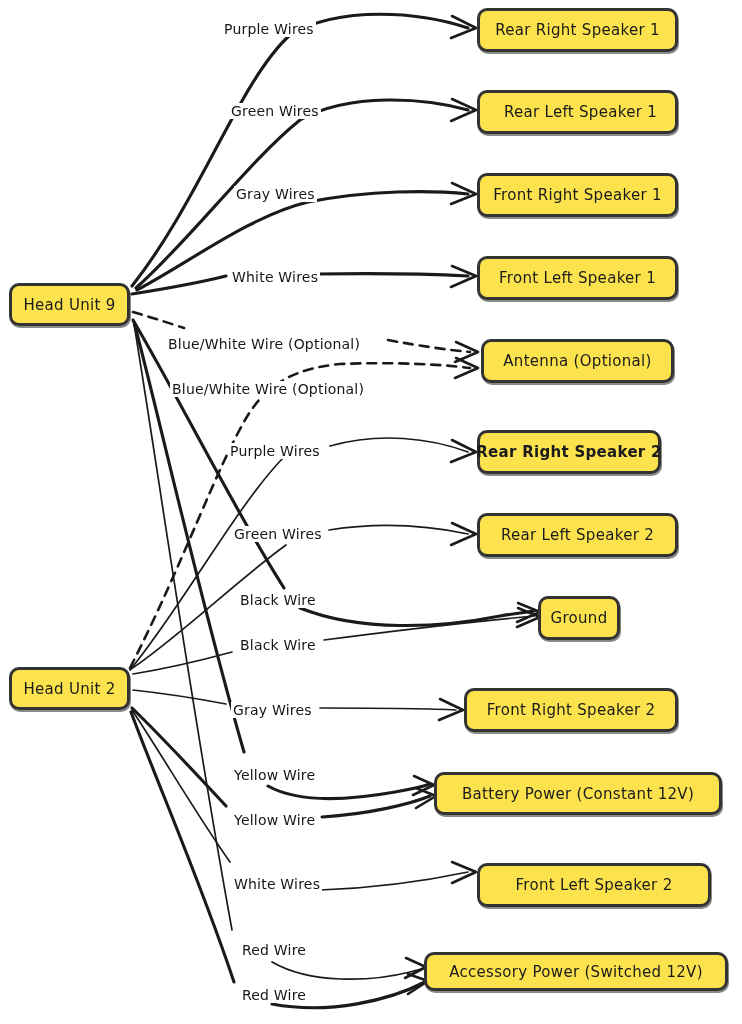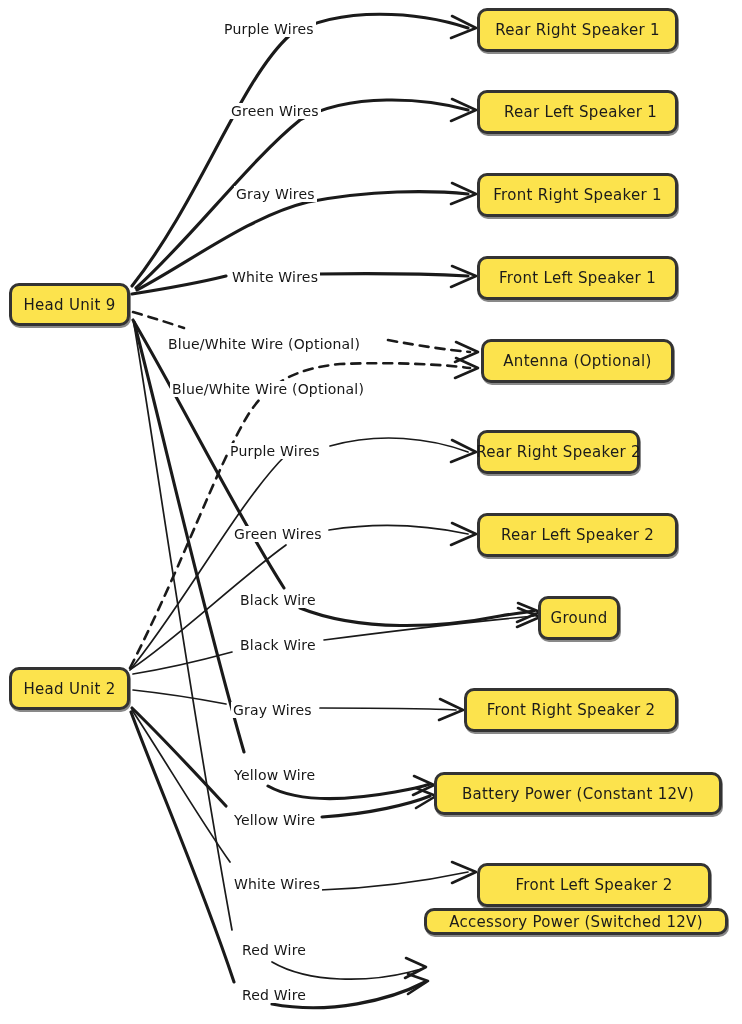--- a/index.html
+++ b/index.html
@@ -178,39 +178,39 @@
   </div>
   <div class="node" style="left: 477px; top: 173px; width: 201px; height: 44px;">
     <span class="node-label">Front Right Speaker 1</span>
   </div>
   <div class="node" style="left: 477px; top: 256px; width: 201px; height: 44px;">
     <span class="node-label">Front Left Speaker 1</span>
   </div>
   <div class="node" style="left: 481px; top: 339px; width: 193px; height: 44px;">
     <span class="node-label">Antenna (Optional)</span>
   </div>
-  <div class="node" style="left: 477px; top: 430px; width: 163px; height: 44px;">
+  <div class="node" style="left: 477px; top: 430px; width: 184px; height: 44px; font-weight: bold;">
     <span class="node-label">Rear Right Speaker 2</span>
   </div>
   <div class="node" style="left: 477px; top: 513px; width: 201px; height: 44px;">
     <span class="node-label">Rear Left Speaker 2</span>
   </div>
   <div class="node" style="left: 538px; top: 596px; width: 82px; height: 44px;">
     <span class="node-label">Ground</span>
   </div>
   <div class="node" style="left: 464px; top: 688px; width: 214px; height: 44px;">
     <span class="node-label">Front Right Speaker 2</span>
   </div>
   <div class="node" style="left: 434px; top: 772px; width: 288px; height: 43px;">
     <span class="node-label">Battery Power (Constant 12V)</span>
   </div>
   <div class="node" style="left: 477px; top: 863px; width: 234px; height: 44px;">
     <span class="node-label">Front Left Speaker 2</span>
   </div>
-  <div class="node" style="left: 424px; top: 908px; width: 304px; height: 27px;">
+  <div class="node" style="left: 424px; top: 952px; width: 304px; height: 39px;">
     <span class="node-label">Accessory Power (Switched 12V)</span>
   </div>
 
   <div class="edge-label" style="left: 222px; top: 21px;">Purple Wires</div>
   <div class="edge-label" style="left: 229px; top: 103px;">Green Wires</div>
   <div class="edge-label" style="left: 234px; top: 186px;">Gray Wires</div>
   <div class="edge-label" style="left: 230px; top: 269px;">White Wires</div>
   <div class="edge-label" style="left: 166px; top: 336px;">Blue/White Wire (Optional)</div>
   <div class="edge-label" style="left: 170px; top: 381px;">Blue/White Wire (Optional)</div>
   <div class="edge-label" style="left: 228px; top: 443px;">Purple Wires</div>

